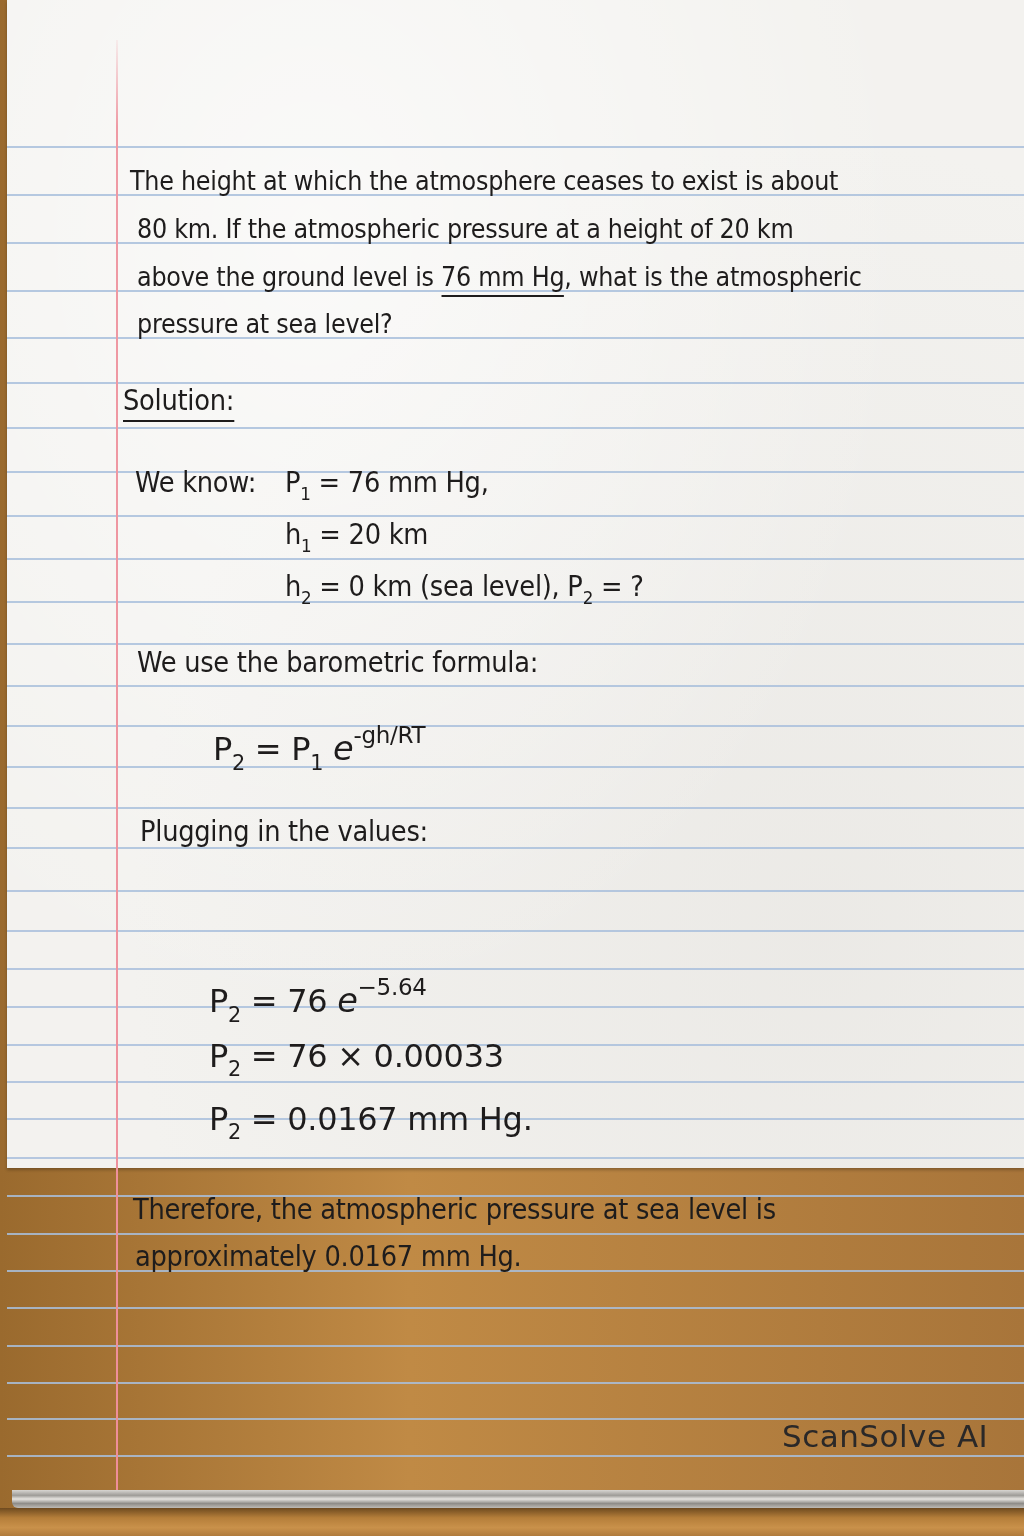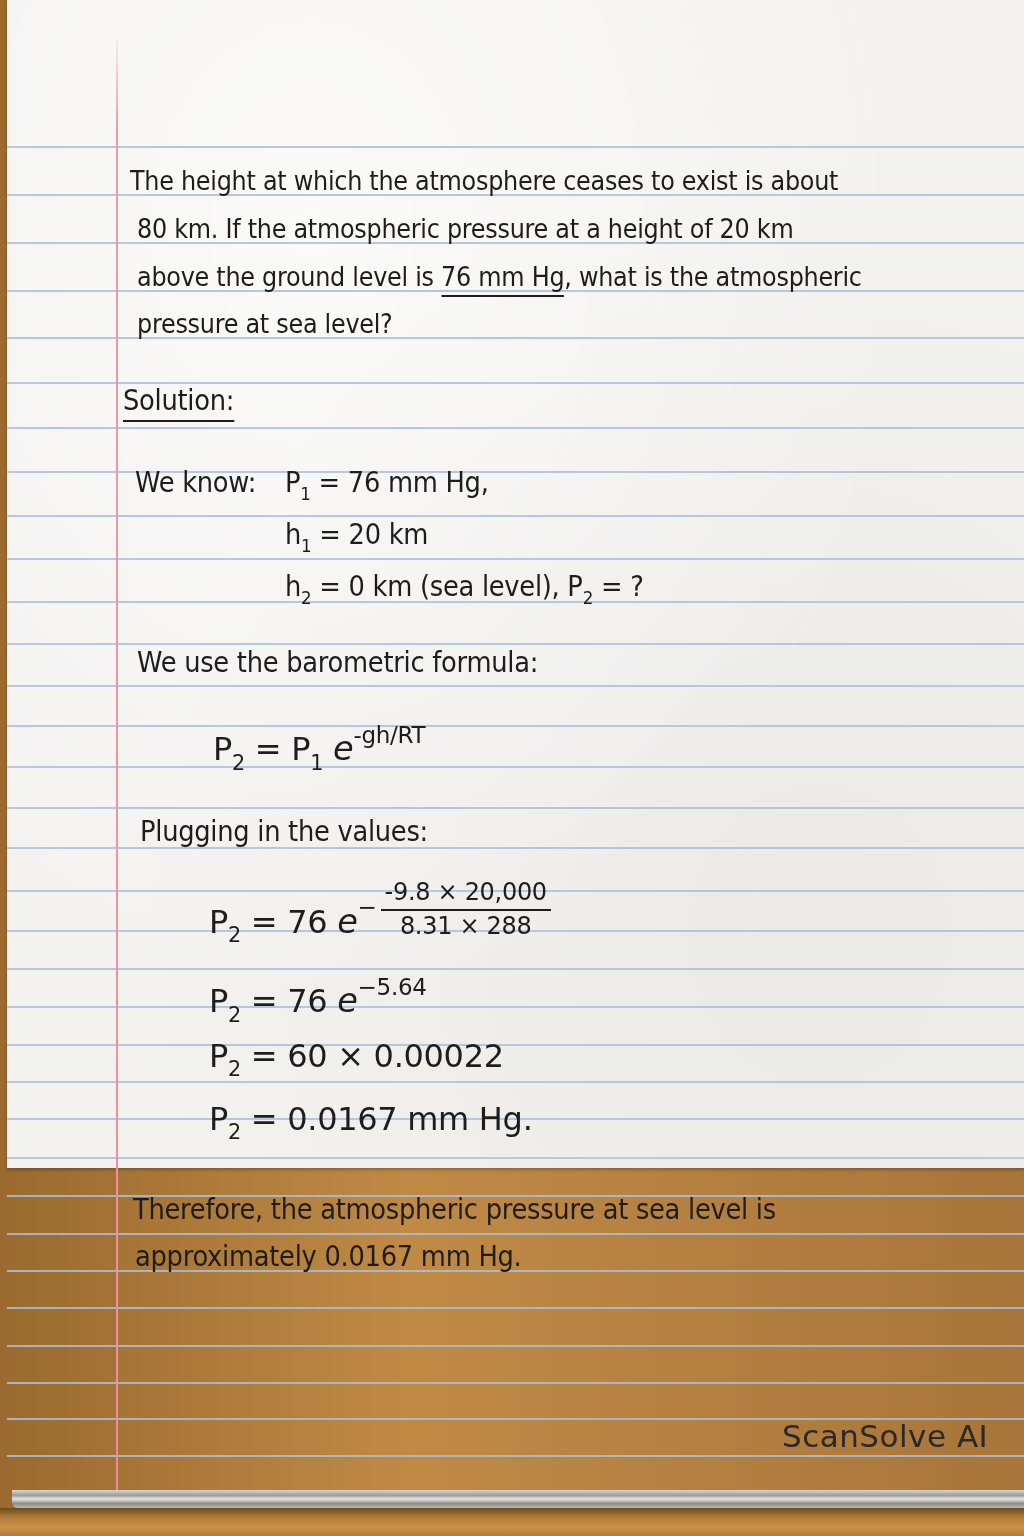--- a/index.html
+++ b/index.html
@@ -108,25 +108,24 @@
   <div class="hw body-text" style="left:278px; top:466px;"><span>P</span><sub>1</sub> <span>= 76 mm Hg,</span></div>
   <div class="hw body-text" style="left:278px; top:518px;"><span>h</span><sub>1</sub> <span>= 20 km</span></div>
   <div class="hw body-text" style="left:278px; top:570px;"><span>h</span><sub>2</sub> <span>= 0 km (sea level), </span><span>P</span><sub>2</sub><span> = ?</span></div>
 
   <div class="hw body-text" style="left:130px; top:646px;">We use the barometric formula:</div>
 
   <div class="hw eq" style="left:206px; top:722px;"><span>P</span><sub>2</sub><span> = </span><span>P</span><sub>1</sub> <span class="e">e</span><span class="exp">-gh/RT</span></div>
 
   <div class="hw body-text" style="left:133px; top:815px;">Plugging in the values:</div>
 
-  <div class="hw eq" style="left:202px; top:893px;"><span>P</span><sub>2</sub><span> = 76 </span><span class="e">e</span><span class="exp" style="font-style:normal">−</span><span class="frac"><span class="num">-9.8 × 20,000</span><span class="den">8.31 × 288</span></span></div>
 
   <div class="hw eq" style="left:202px; top:974px;"><span>P</span><sub>2</sub><span> = 76 </span><span class="e">e</span><span class="exp" style="font-style:normal">−5.64</span></div>
 
-  <div class="hw eq" style="left:202px; top:1037px;"><span>P</span><sub>2</sub><span> = 60 × 0.00022</span></div>
+  <div class="hw eq" style="left:202px; top:1037px;"><span>P</span><sub>2</sub><span> = 76 × 0.00033</span></div>
 
   <div class="hw eq" style="left:202px; top:1100px;"><span>P</span><sub>2</sub><span> = 0.0167 mm Hg.</span></div>
 
   <div class="hw body-text" style="left:126px; top:1193px;">Therefore, the atmospheric pressure at sea level is</div>
   <div class="hw body-text" style="left:128px; top:1240px;">approximately  0.0167 mm Hg.</div>
 
   <div class="hw brand" style="left:775px; top:1418px;">ScanSolve AI</div>
 </div>
 
 </body></html>

